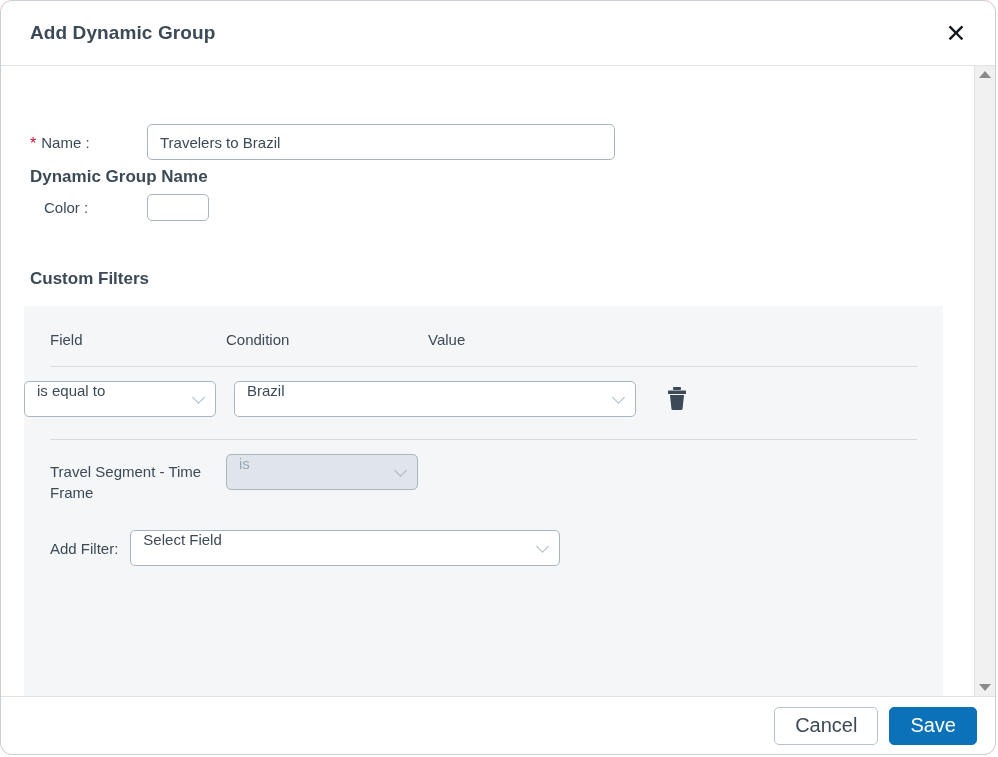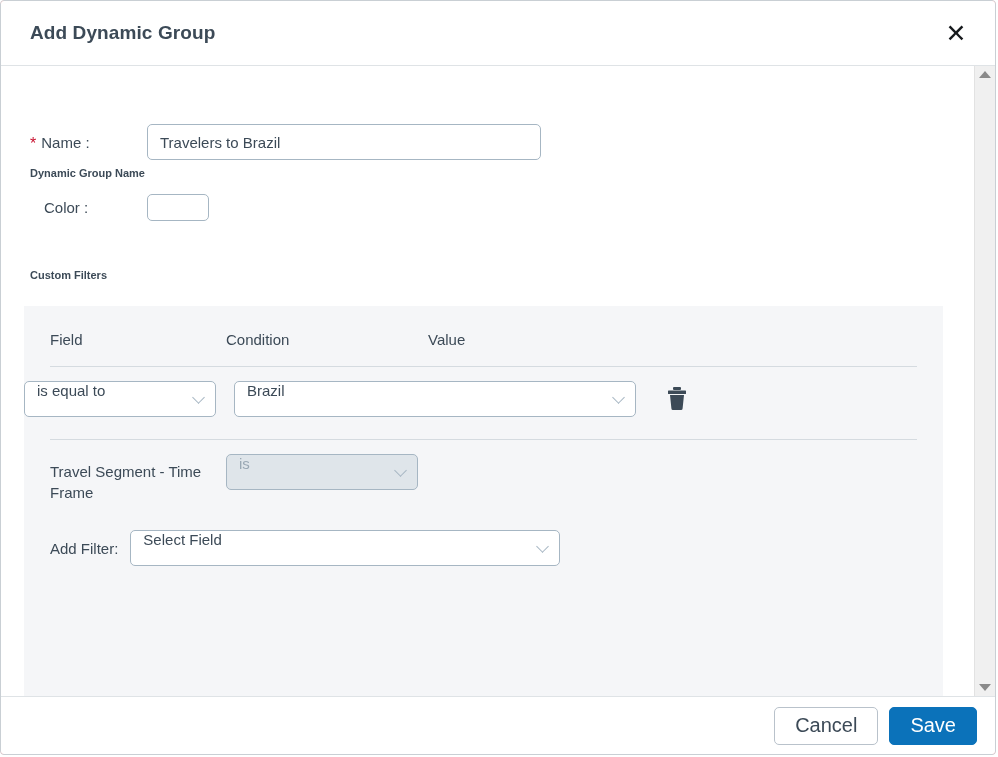--- a/index.html
+++ b/index.html
@@ -15,21 +15,21 @@
   }
 
   .dialog {
     position: absolute;
     left: 0;
     top: 0;
     width: 996px;
     height: 755px;
     background: #fca5a5;
     border: 1px solid #c9cfd4;
-    border-radius: 4px;
+    border-radius: 12px;
     box-sizing: border-box;
     display: flex;
     flex-direction: column;
     overflow: hidden;
   }
 
   
   .dlg-header {
     height: 65px;
     min-height: 65px;
@@ -94,21 +94,21 @@
     height: 0;
     border-left: 6px solid transparent;
     border-right: 6px solid transparent;
     cursor: pointer;
   }
   .scroll-arrow.up { border-bottom: 7px solid #8a8a8a; }
   .scroll-arrow.down { border-top: 7px solid #8a8a8a; }
 
   
   .section-title {
-    font-size: 11px;
+    font-size: 17px;
     font-weight: bold;
     color: #3c4a57;
     margin: 0;
     padding: 0;
   }
   #section-name-title { position: absolute; left: 29px; top: 101px; }
   #section-filters-title { position: absolute; left: 29px; top: 203px; text-align: center; }
 
   .form-row {
     position: absolute;
@@ -130,21 +130,21 @@
     color: #c8102e;
     font-size: 16px;
     margin-right: 5px;
     line-height: 1;
     position: relative;
     top: 2px;
   }
   .label-pad { padding-left: 14px; }
 
   .text-input {
-    width: 394px;
+    width: 468px;
     height: 36px;
     border: 1px solid #a6b6c3;
     border-radius: 5px;
     background: #ffffff;
     font-size: 15px;
     color: #3c4a57;
     padding: 0 12px;
     box-sizing: border-box;
     font-family: "Liberation Sans", sans-serif;
     outline: none;

